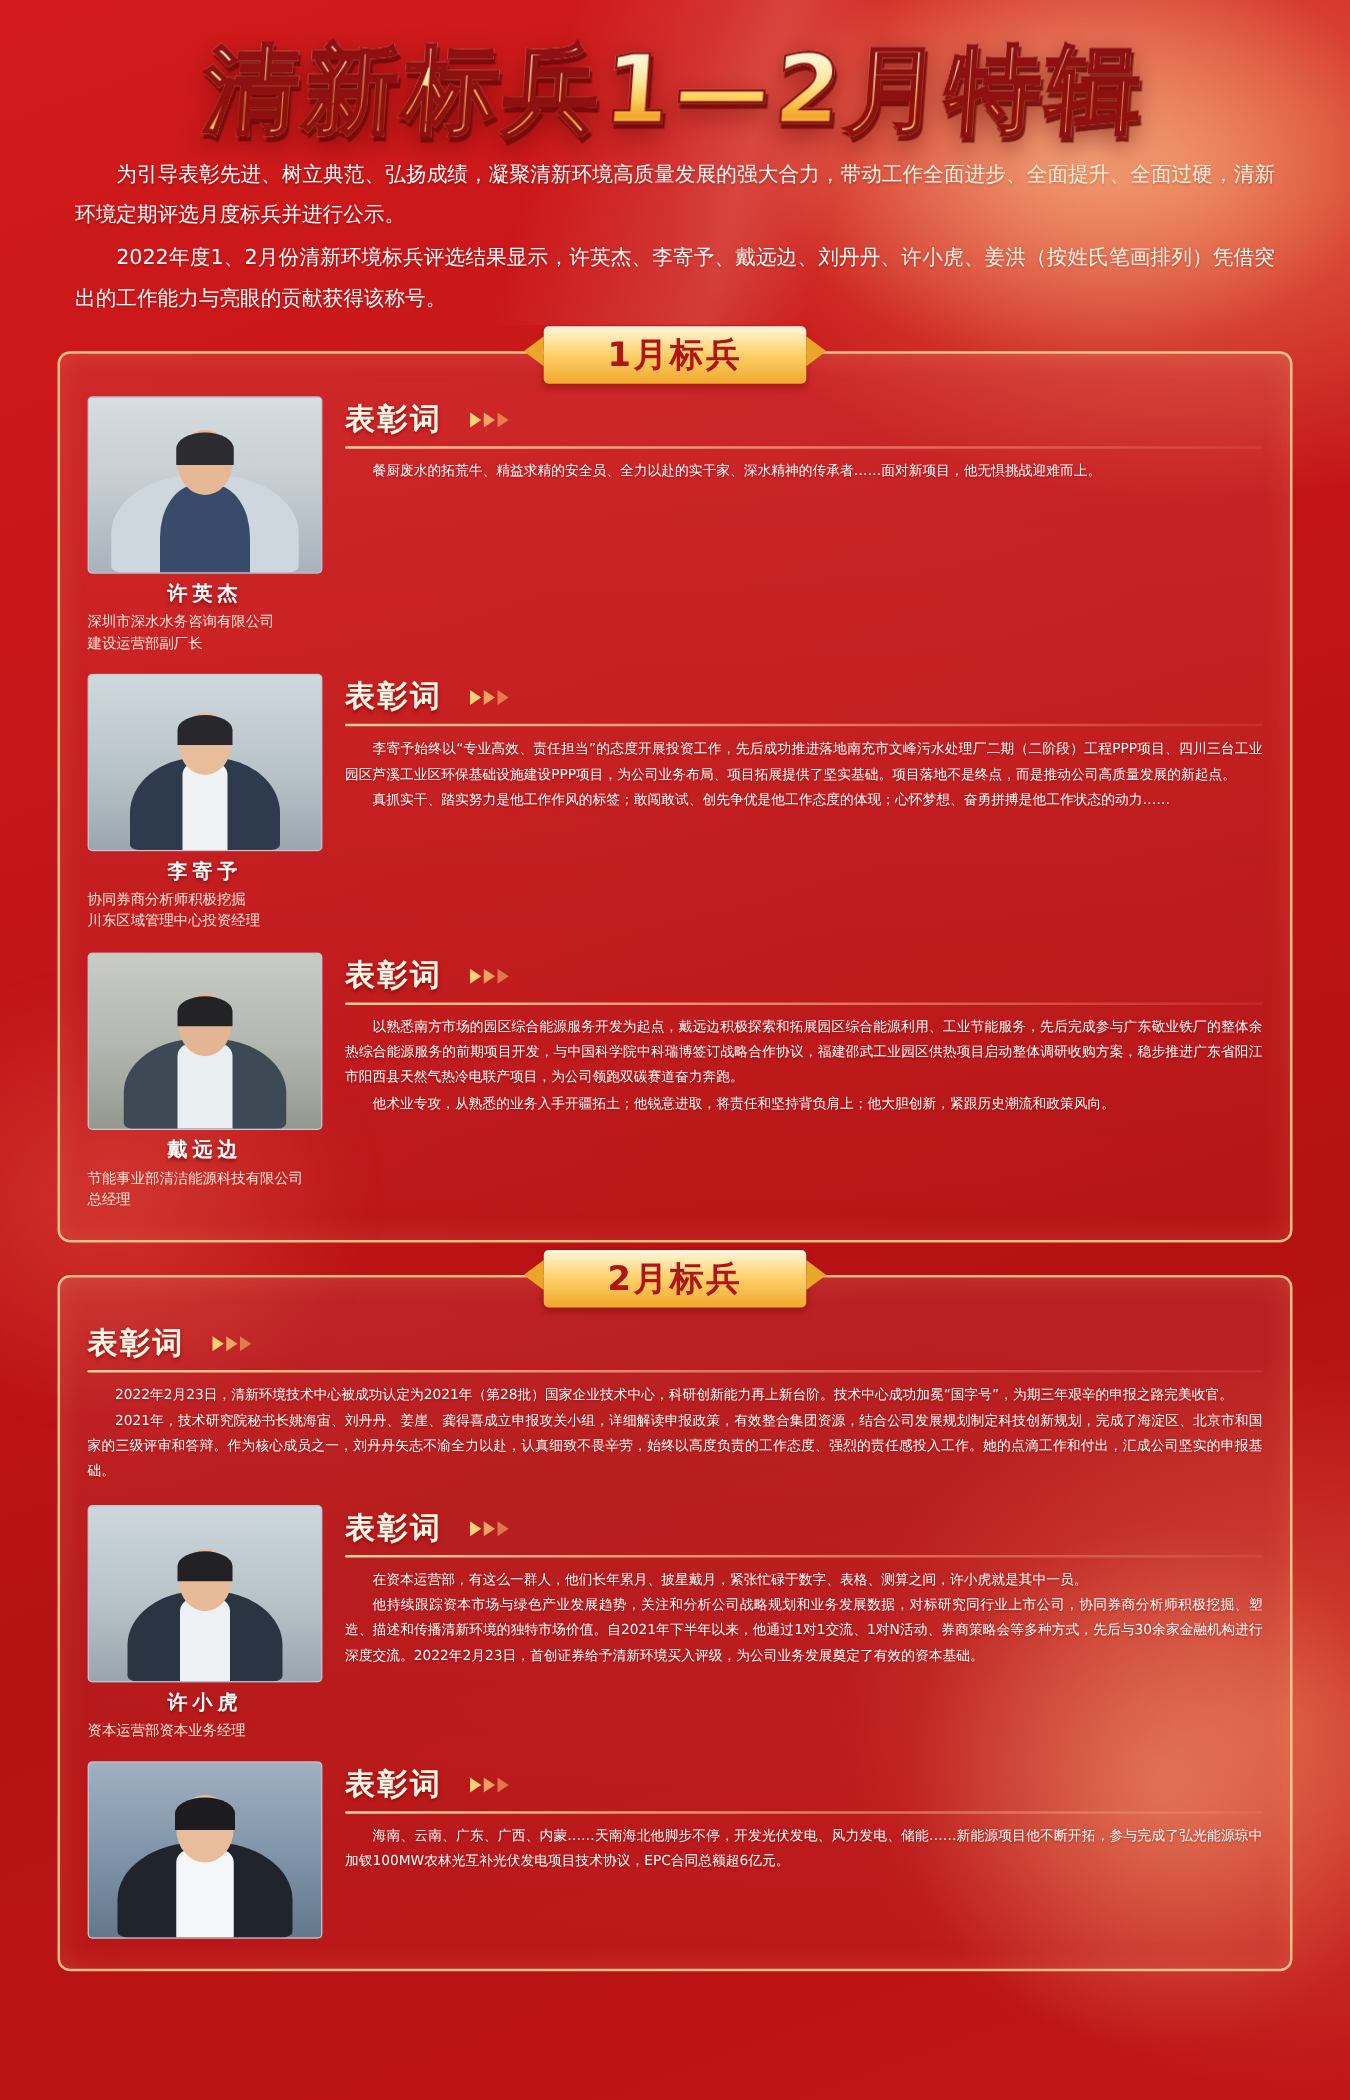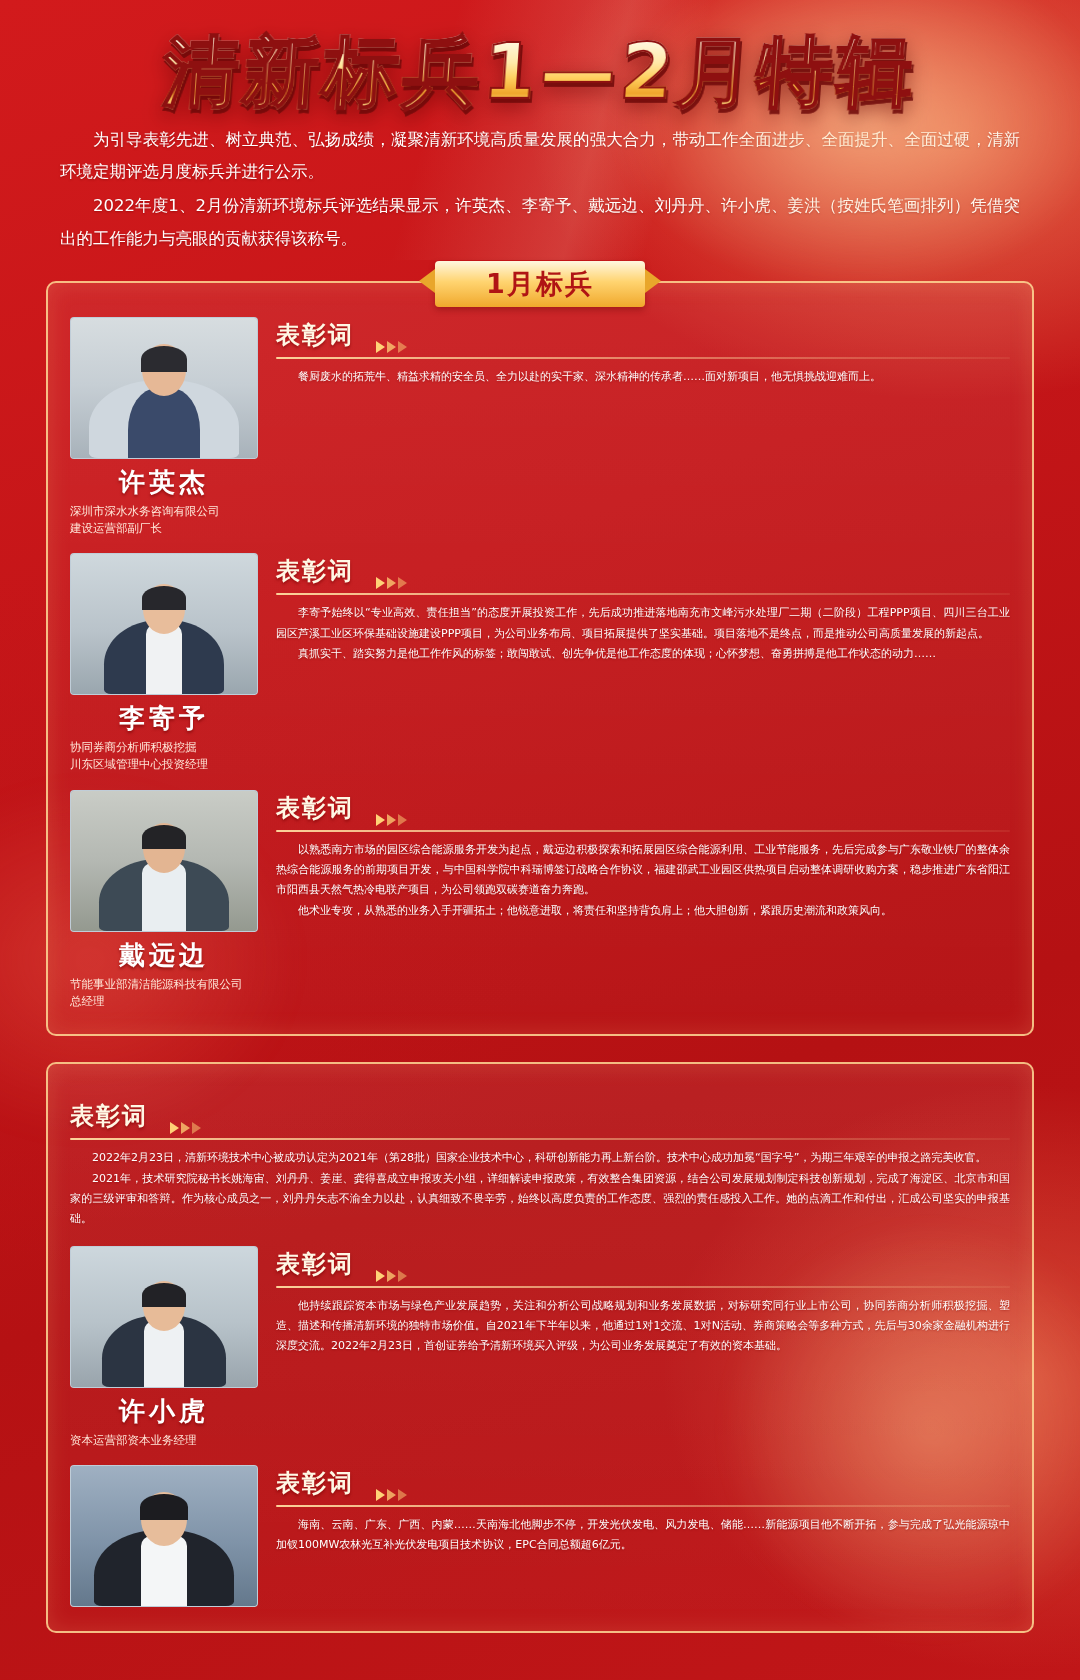--- a/index.html
+++ b/index.html
@@ -83,27 +83,27 @@
   .photo-col{width:188px;flex:0 0 188px;}
   .photo{
     width:188px;height:142px;border-radius:4px;overflow:hidden;position:relative;
     border:1px solid rgba(255,255,255,.35);
     background:#9fb3c4;
   }
   .photo .bg{position:absolute;inset:0;}
   .head{position:absolute;left:50%;transform:translateX(-50%);border-radius:50%;}
   .body{position:absolute;left:50%;transform:translateX(-50%);border-radius:46% 46% 6% 6%/60% 60% 6% 6%;}
   .name{
-    text-align:center;color:#fff;font-size:26px;font-weight:bold;letter-spacing:4px;
+    text-align:center;color:#fff;font-size:16px;font-weight:bold;letter-spacing:4px;
     margin-top:6px;text-shadow:0 2px 3px rgba(110,0,0,.6);
   }
   .role{color:#ffe6d8;font-size:11.5px;line-height:1.5;margin-top:3px;}
 
   .text-col{flex:1;min-width:0;padding-top:2px;}
-  .cite-head{display:flex;align-items:flex-end;gap:22px;}
+  .cite-head{display:flex;align-items:center;gap:22px;}
   .cite-title{font-size:24px;font-weight:bold;color:#fff7e4;letter-spacing:2px;
               text-shadow:0 2px 3px rgba(120,0,0,.6);}
   .arrows{display:inline-flex;gap:2px;align-items:center;margin-bottom:-2px;}
   .arrows i{width:0;height:0;border-top:6px solid transparent;border-bottom:6px solid transparent;
             border-left:9px solid #ffd277;display:inline-block;}
   .arrows i:nth-child(2){opacity:.75;}
   .arrows i:nth-child(3){opacity:.5;}
   .rule{height:2px;background:linear-gradient(90deg, rgba(255,220,160,.95), rgba(255,220,160,.08));
         margin:6px 0 8px 0;border-radius:2px;}
   .body-text{color:#fff;font-size:11px;line-height:1.85;text-align:justify;
@@ -215,20 +215,21 @@
         <div class="rule"></div>
         <div class="body-text">
           <p>以熟悉南方市场的园区综合能源服务开发为起点，戴远边积极探索和拓展园区综合能源利用、工业节能服务，先后完成参与广东敬业铁厂的整体余热综合能源服务的前期项目开发，与中国科学院中科瑞博签订战略合作协议，福建邵武工业园区供热项目启动整体调研收购方案，稳步推进广东省阳江市阳西县天然气热冷电联产项目，为公司领跑双碳赛道奋力奔跑。</p>
           <p>他术业专攻，从熟悉的业务入手开疆拓土；他锐意进取，将责任和坚持背负肩上；他大胆创新，紧跟历史潮流和政策风向。</p>
         </div>
       </div>
     </div>
   </div>
 
   <div class="section">
+    <div class="section-label">2月标兵</div>
 
     <div class="person">
       <div class="text-col">
         <div class="cite-head">
           <span class="cite-title">表彰词</span>
           <span class="arrows">
               <i></i>
               <i></i>
               <i></i>
             </span>
@@ -257,20 +258,21 @@
         <div class="cite-head">
           <span class="cite-title">表彰词</span>
           <span class="arrows">
               <i></i>
               <i></i>
               <i></i>
             </span>
         </div>
         <div class="rule"></div>
         <div class="body-text">
+          <p>在资本运营部，有这么一群人，他们长年累月、披星戴月，紧张忙碌于数字、表格、测算之间，许小虎就是其中一员。</p>
           <p>他持续跟踪资本市场与绿色产业发展趋势，关注和分析公司战略规划和业务发展数据，对标研究同行业上市公司，协同券商分析师积极挖掘、塑造、描述和传播清新环境的独特市场价值。自2021年下半年以来，他通过1对1交流、1对N活动、券商策略会等多种方式，先后与30余家金融机构进行深度交流。2022年2月23日，首创证券给予清新环境买入评级，为公司业务发展奠定了有效的资本基础。</p>
         </div>
       </div>
     </div>
 
     <div class="person">
       <div class="photo-col">
         <div class="photo">
           <div class="bg" style="background:linear-gradient(180deg,#9fb0c2 0%,#7f93a8 55%,#64788c 100%)"></div>
           <div class="body" style="width:140px;height:76px;bottom:0;background:#20242c;"></div>

